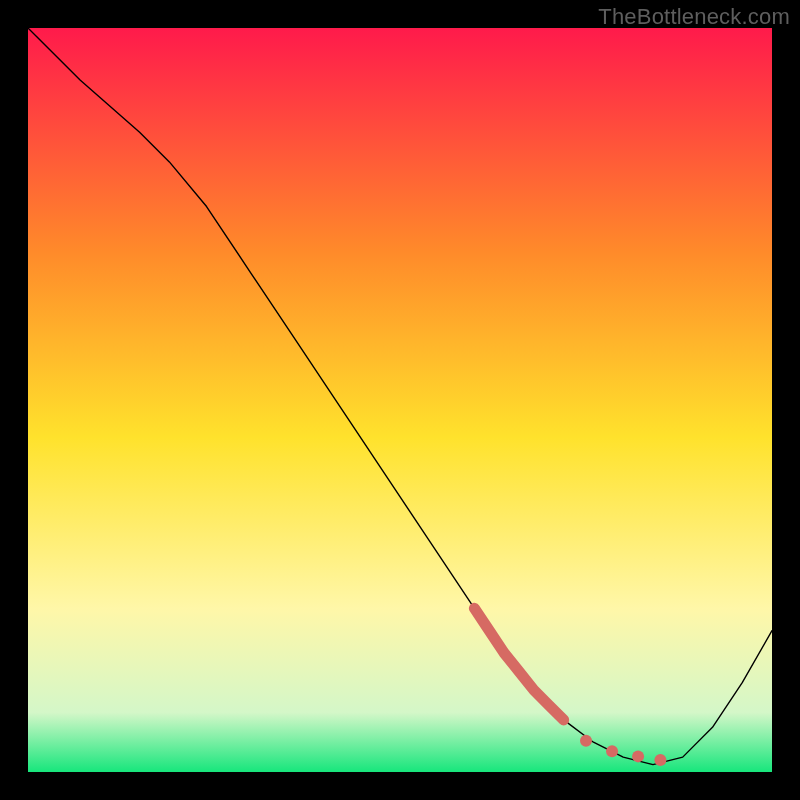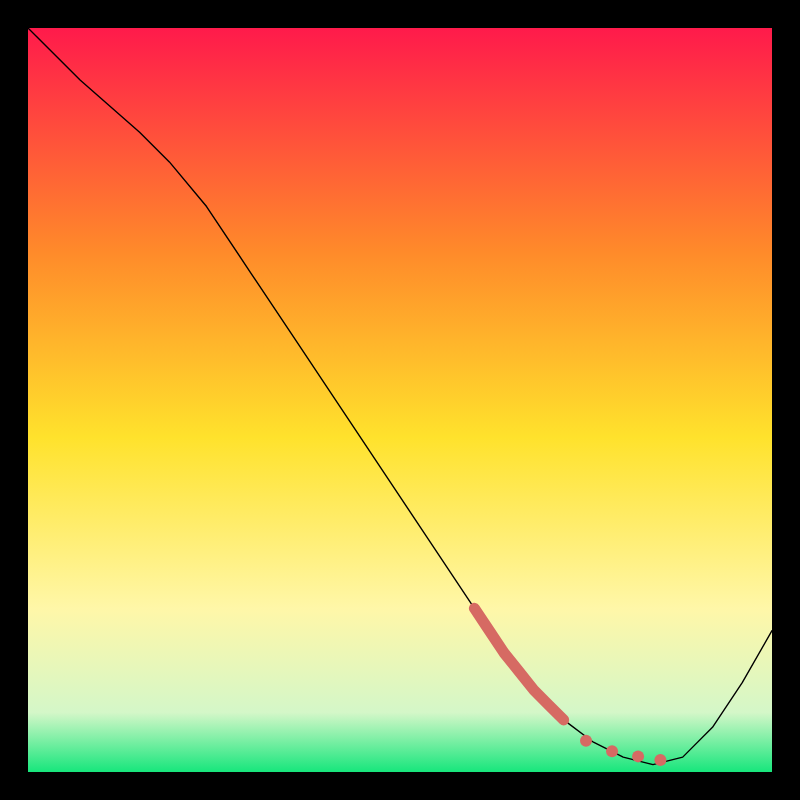--- a/index.html
+++ b/index.html
@@ -37,20 +37,21 @@
   .plot svg {
     display: block;
     width: 744px;
     height: 744px;
   }
 </style>
 </head>
 <body>
 
 <div class="frame">
+  <div class="watermark">TheBottleneck.com</div>
 
   <div class="plot">
     <svg id="chart-svg" viewBox="0 0 744 744" preserveAspectRatio="none">
       <defs>
         <linearGradient id="bg-grad" x1="0" y1="0" x2="0" y2="1">
           <stop id="gs0" offset="0%" stop-color="#ff1a4b"></stop>
           <stop id="gs1" offset="30%" stop-color="#ff8a2a"></stop>
           <stop id="gs2" offset="55%" stop-color="#ffe22c"></stop>
           <stop id="gs3" offset="78%" stop-color="#fff7a8"></stop>
           <stop id="gs4" offset="92%" stop-color="#d4f7c8"></stop>

